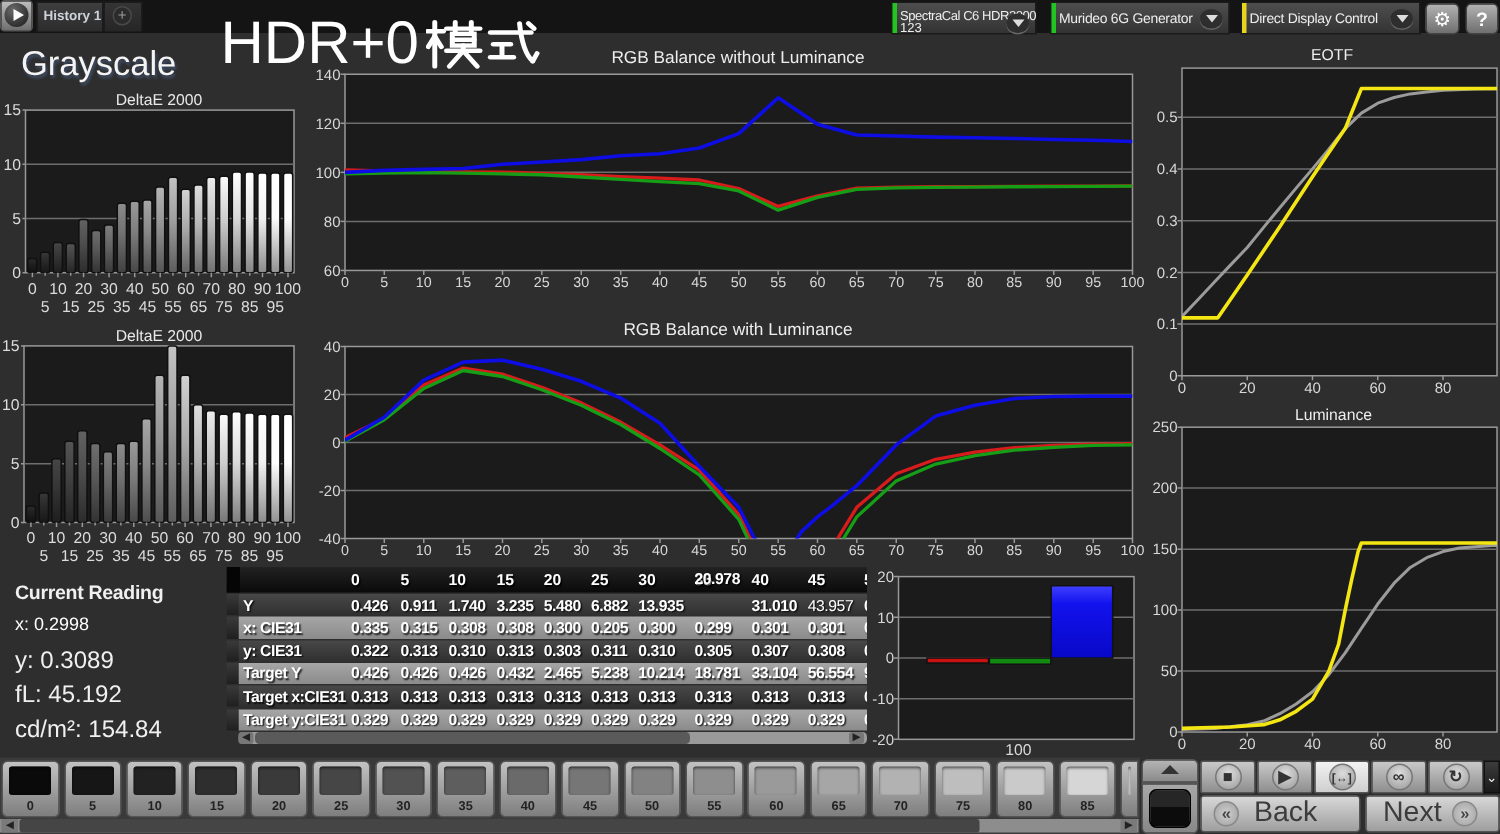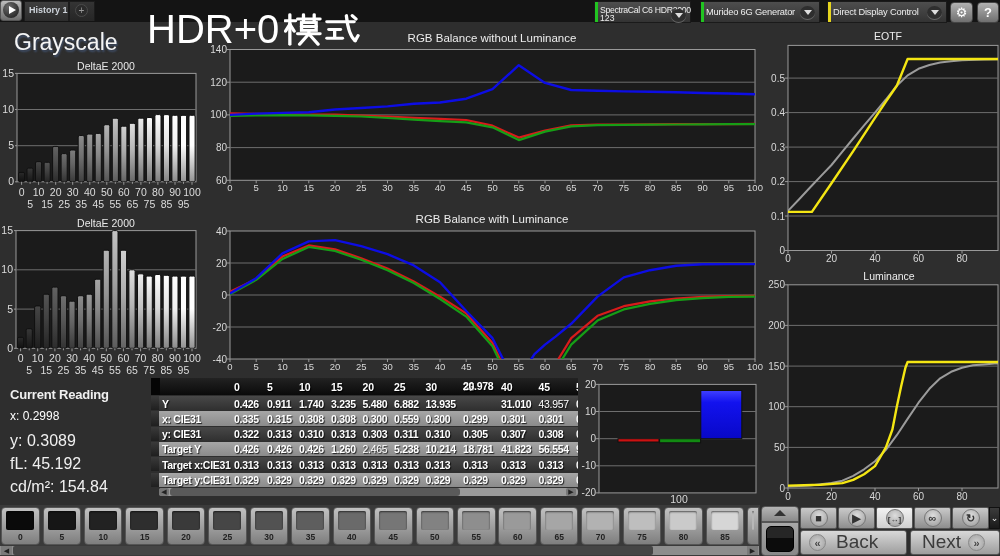--- a/index.html
+++ b/index.html
@@ -603,21 +603,21 @@
     <div class="abs" style="left:387.5px;top:19.5px;font-size:10.5px;font-weight:normal;color:#fff;letter-spacing:-0.3px;text-shadow:1px 1px 1px rgba(0,0,0,.8)">43.957</div>
     <div class="abs" style="left:425px;top:19.5px;font-size:10.5px;font-weight:bold;color:#fff;letter-spacing:-0.3px;text-shadow:1px 1px 1px rgba(0,0,0,.8)">0.</div>
     <div class="abs" style="left:8px;top:33.3px;width:419px;height:14.3px;background:linear-gradient(#a6a6a6,#8b8b8b)"></div>
     <div class="abs" style="left:0;top:33.3px;width:8px;height:14.3px;background:linear-gradient(#3a3a3a,#1f1f1f)"></div>
     <div class="abs" style="left:11px;top:34.8px;font-size:10.5px;font-weight:bold;color:#fff;letter-spacing:-0.3px;text-shadow:1px 1px 1px rgba(0,0,0,.8);white-space:nowrap">x: CIE31</div>
     <div class="abs" style="left:83px;top:34.8px;font-size:10.5px;font-weight:bold;color:#fff;letter-spacing:-0.3px;text-shadow:1px 1px 1px rgba(0,0,0,.8)">0.335</div>
     <div class="abs" style="left:116px;top:34.8px;font-size:10.5px;font-weight:bold;color:#fff;letter-spacing:-0.3px;text-shadow:1px 1px 1px rgba(0,0,0,.8)">0.315</div>
     <div class="abs" style="left:148px;top:34.8px;font-size:10.5px;font-weight:bold;color:#fff;letter-spacing:-0.3px;text-shadow:1px 1px 1px rgba(0,0,0,.8)">0.308</div>
     <div class="abs" style="left:180px;top:34.8px;font-size:10.5px;font-weight:bold;color:#fff;letter-spacing:-0.3px;text-shadow:1px 1px 1px rgba(0,0,0,.8)">0.308</div>
     <div class="abs" style="left:211.5px;top:34.8px;font-size:10.5px;font-weight:bold;color:#fff;letter-spacing:-0.3px;text-shadow:1px 1px 1px rgba(0,0,0,.8)">0.300</div>
-    <div class="abs" style="left:243px;top:34.8px;font-size:10.5px;font-weight:bold;color:#fff;letter-spacing:-0.3px;text-shadow:1px 1px 1px rgba(0,0,0,.8)">0.559</div>
+    <div class="abs" style="left:243px;top:34.8px;font-size:10.5px;font-weight:bold;color:#fff;letter-spacing:-0.3px;text-shadow:1px 1px 1px rgba(0,0,0,.8)">0.205</div>
     <div class="abs" style="left:274.5px;top:34.8px;font-size:10.5px;font-weight:bold;color:#fff;letter-spacing:-0.3px;text-shadow:1px 1px 1px rgba(0,0,0,.8)">0.300</div>
     <div class="abs" style="left:312px;top:34.8px;font-size:10.5px;font-weight:bold;color:#fff;letter-spacing:-0.3px;text-shadow:1px 1px 1px rgba(0,0,0,.8)">0.299</div>
     <div class="abs" style="left:350px;top:34.8px;font-size:10.5px;font-weight:bold;color:#fff;letter-spacing:-0.3px;text-shadow:1px 1px 1px rgba(0,0,0,.8)">0.301</div>
     <div class="abs" style="left:387.5px;top:34.8px;font-size:10.5px;font-weight:bold;color:#fff;letter-spacing:-0.3px;text-shadow:1px 1px 1px rgba(0,0,0,.8)">0.301</div>
     <div class="abs" style="left:425px;top:34.8px;font-size:10.5px;font-weight:bold;color:#fff;letter-spacing:-0.3px;text-shadow:1px 1px 1px rgba(0,0,0,.8)">0.</div>
     <div class="abs" style="left:8px;top:48.599999999999994px;width:419px;height:14.3px;background:linear-gradient(#484848,#303030)"></div>
     <div class="abs" style="left:0;top:48.599999999999994px;width:8px;height:14.3px;background:linear-gradient(#3a3a3a,#1f1f1f)"></div>
     <div class="abs" style="left:11px;top:50.099999999999994px;font-size:10.5px;font-weight:bold;color:#fff;letter-spacing:-0.3px;text-shadow:1px 1px 1px rgba(0,0,0,.8);white-space:nowrap">y: CIE31</div>
     <div class="abs" style="left:83px;top:50.099999999999994px;font-size:10.5px;font-weight:bold;color:#fff;letter-spacing:-0.3px;text-shadow:1px 1px 1px rgba(0,0,0,.8)">0.322</div>
     <div class="abs" style="left:116px;top:50.099999999999994px;font-size:10.5px;font-weight:bold;color:#fff;letter-spacing:-0.3px;text-shadow:1px 1px 1px rgba(0,0,0,.8)">0.313</div>
@@ -629,26 +629,26 @@
     <div class="abs" style="left:312px;top:50.099999999999994px;font-size:10.5px;font-weight:bold;color:#fff;letter-spacing:-0.3px;text-shadow:1px 1px 1px rgba(0,0,0,.8)">0.305</div>
     <div class="abs" style="left:350px;top:50.099999999999994px;font-size:10.5px;font-weight:bold;color:#fff;letter-spacing:-0.3px;text-shadow:1px 1px 1px rgba(0,0,0,.8)">0.307</div>
     <div class="abs" style="left:387.5px;top:50.099999999999994px;font-size:10.5px;font-weight:bold;color:#fff;letter-spacing:-0.3px;text-shadow:1px 1px 1px rgba(0,0,0,.8)">0.308</div>
     <div class="abs" style="left:425px;top:50.099999999999994px;font-size:10.5px;font-weight:bold;color:#fff;letter-spacing:-0.3px;text-shadow:1px 1px 1px rgba(0,0,0,.8)">0.</div>
     <div class="abs" style="left:8px;top:63.89999999999999px;width:419px;height:14.3px;background:linear-gradient(#a6a6a6,#8b8b8b)"></div>
     <div class="abs" style="left:0;top:63.89999999999999px;width:8px;height:14.3px;background:linear-gradient(#3a3a3a,#1f1f1f)"></div>
     <div class="abs" style="left:11px;top:65.39999999999999px;font-size:10.5px;font-weight:bold;color:#fff;letter-spacing:-0.3px;text-shadow:1px 1px 1px rgba(0,0,0,.8);white-space:nowrap">Target Y</div>
     <div class="abs" style="left:83px;top:65.39999999999999px;font-size:10.5px;font-weight:bold;color:#fff;letter-spacing:-0.3px;text-shadow:1px 1px 1px rgba(0,0,0,.8)">0.426</div>
     <div class="abs" style="left:116px;top:65.39999999999999px;font-size:10.5px;font-weight:bold;color:#fff;letter-spacing:-0.3px;text-shadow:1px 1px 1px rgba(0,0,0,.8)">0.426</div>
     <div class="abs" style="left:148px;top:65.39999999999999px;font-size:10.5px;font-weight:bold;color:#fff;letter-spacing:-0.3px;text-shadow:1px 1px 1px rgba(0,0,0,.8)">0.426</div>
-    <div class="abs" style="left:180px;top:65.39999999999999px;font-size:10.5px;font-weight:bold;color:#fff;letter-spacing:-0.3px;text-shadow:1px 1px 1px rgba(0,0,0,.8)">1.260</div>
-    <div class="abs" style="left:211.5px;top:65.39999999999999px;font-size:10.5px;font-weight:normal;color:#fff;letter-spacing:-0.3px;text-shadow:1px 1px 1px rgba(0,0,0,.8)">2.465</div>
+    <div class="abs" style="left:180px;top:65.39999999999999px;font-size:10.5px;font-weight:bold;color:#fff;letter-spacing:-0.3px;text-shadow:1px 1px 1px rgba(0,0,0,.8)">0.432</div>
+    <div class="abs" style="left:211.5px;top:65.39999999999999px;font-size:10.5px;font-weight:bold;color:#fff;letter-spacing:-0.3px;text-shadow:1px 1px 1px rgba(0,0,0,.8)">2.465</div>
     <div class="abs" style="left:243px;top:65.39999999999999px;font-size:10.5px;font-weight:bold;color:#fff;letter-spacing:-0.3px;text-shadow:1px 1px 1px rgba(0,0,0,.8)">5.238</div>
     <div class="abs" style="left:274.5px;top:65.39999999999999px;font-size:10.5px;font-weight:bold;color:#fff;letter-spacing:-0.3px;text-shadow:1px 1px 1px rgba(0,0,0,.8)">10.214</div>
     <div class="abs" style="left:312px;top:65.39999999999999px;font-size:10.5px;font-weight:bold;color:#fff;letter-spacing:-0.3px;text-shadow:1px 1px 1px rgba(0,0,0,.8)">18.781</div>
-    <div class="abs" style="left:350px;top:65.39999999999999px;font-size:10.5px;font-weight:bold;color:#fff;letter-spacing:-0.3px;text-shadow:1px 1px 1px rgba(0,0,0,.8)">41.823</div>
+    <div class="abs" style="left:350px;top:65.39999999999999px;font-size:10.5px;font-weight:bold;color:#fff;letter-spacing:-0.3px;text-shadow:1px 1px 1px rgba(0,0,0,.8)">33.104</div>
     <div class="abs" style="left:387.5px;top:65.39999999999999px;font-size:10.5px;font-weight:bold;color:#fff;letter-spacing:-0.3px;text-shadow:1px 1px 1px rgba(0,0,0,.8)">56.554</div>
     <div class="abs" style="left:425px;top:65.39999999999999px;font-size:10.5px;font-weight:bold;color:#fff;letter-spacing:-0.3px;text-shadow:1px 1px 1px rgba(0,0,0,.8)">9</div>
     <div class="abs" style="left:8px;top:79.19999999999999px;width:419px;height:14.3px;background:linear-gradient(#484848,#303030)"></div>
     <div class="abs" style="left:0;top:79.19999999999999px;width:8px;height:14.3px;background:linear-gradient(#3a3a3a,#1f1f1f)"></div>
     <div class="abs" style="left:11px;top:80.69999999999999px;font-size:10.5px;font-weight:bold;color:#fff;letter-spacing:-0.3px;text-shadow:1px 1px 1px rgba(0,0,0,.8);white-space:nowrap">Target x:CIE31</div>
     <div class="abs" style="left:83px;top:80.69999999999999px;font-size:10.5px;font-weight:bold;color:#fff;letter-spacing:-0.3px;text-shadow:1px 1px 1px rgba(0,0,0,.8)">0.313</div>
     <div class="abs" style="left:116px;top:80.69999999999999px;font-size:10.5px;font-weight:bold;color:#fff;letter-spacing:-0.3px;text-shadow:1px 1px 1px rgba(0,0,0,.8)">0.313</div>
     <div class="abs" style="left:148px;top:80.69999999999999px;font-size:10.5px;font-weight:bold;color:#fff;letter-spacing:-0.3px;text-shadow:1px 1px 1px rgba(0,0,0,.8)">0.313</div>
     <div class="abs" style="left:180px;top:80.69999999999999px;font-size:10.5px;font-weight:bold;color:#fff;letter-spacing:-0.3px;text-shadow:1px 1px 1px rgba(0,0,0,.8)">0.313</div>
     <div class="abs" style="left:211.5px;top:80.69999999999999px;font-size:10.5px;font-weight:bold;color:#fff;letter-spacing:-0.3px;text-shadow:1px 1px 1px rgba(0,0,0,.8)">0.313</div>

